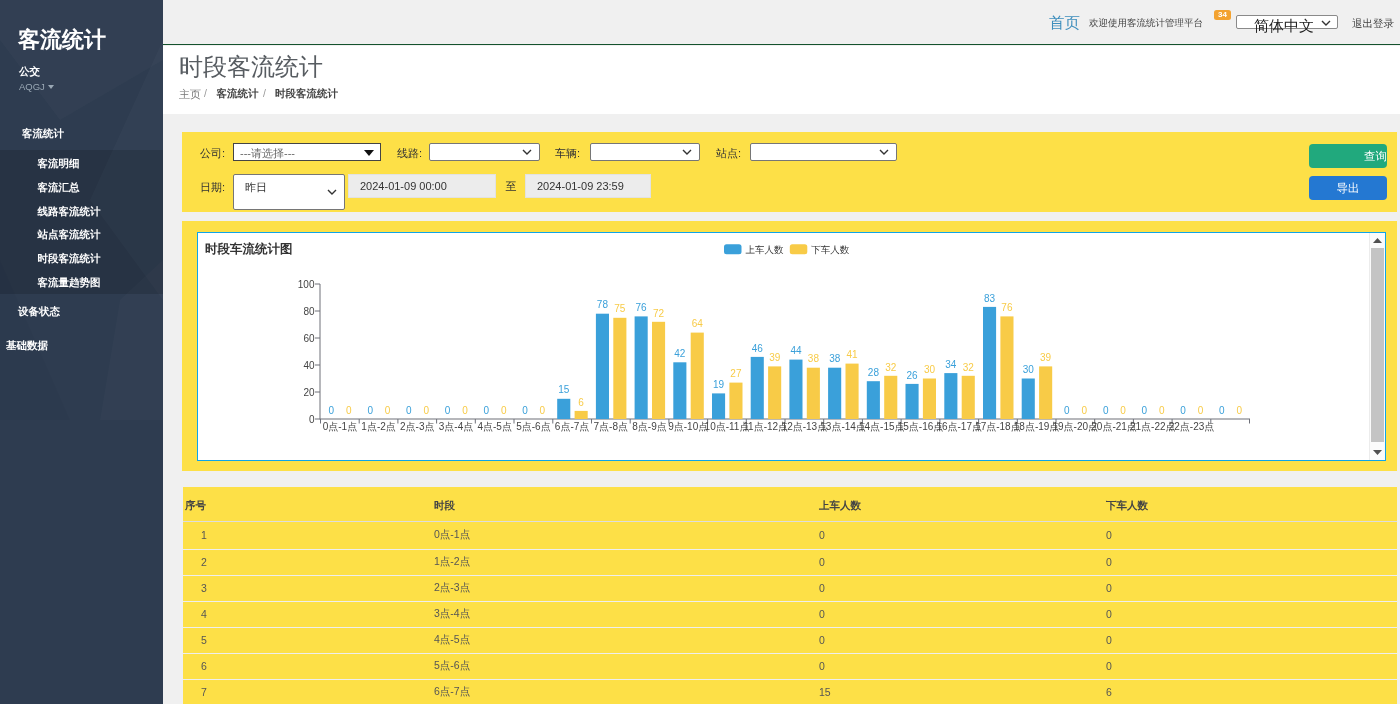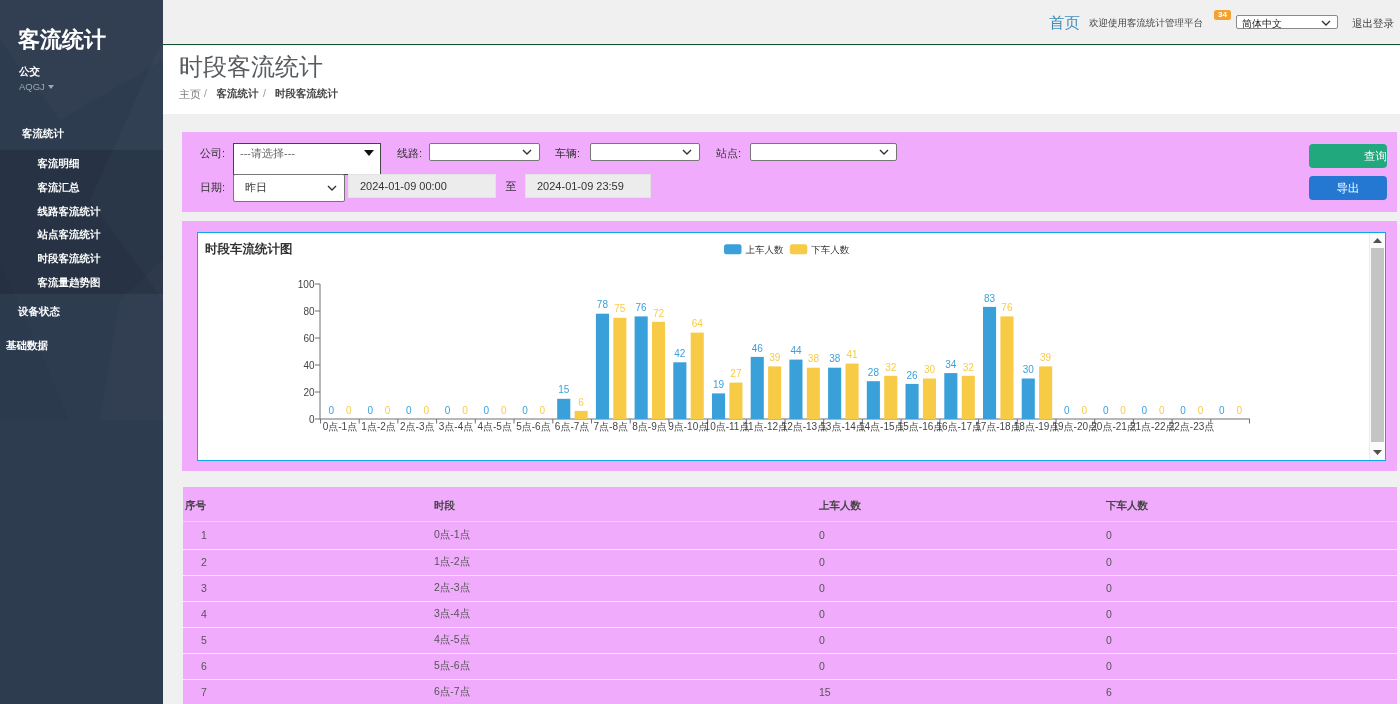--- a/index.html
+++ b/index.html
@@ -6,21 +6,21 @@
 .abs{position:absolute}
 
 #side{position:absolute;left:0;top:0;width:163px;height:704px;background:#2e3c50;overflow:hidden}
 #side .pat{position:absolute;left:0;top:0;width:163px;height:420px}
 .sitem{position:absolute;left:0;width:163px;color:#fff;font-size:10.5px;font-weight:600;line-height:1}
 #sub{position:absolute;left:0;top:150px;width:163px;height:144px;background:rgba(0,0,0,.14)}
 #sub div{position:absolute;left:37.5px;color:#fff;font-size:10.5px;font-weight:600}
 
 #topbar{position:absolute;left:163px;top:0;width:1378px;height:45px;background:#f0f0f0;border-bottom:1px solid #14532d}
 #hband{position:absolute;left:163px;top:46px;width:1237px;height:68px;background:#fff}
-.panel{position:absolute;background:#f0abfc}
+.panel{position:absolute;background:#fde047}
 label.f{position:absolute;font-size:11px;color:#333}
 .selbox{position:absolute;background:#fff;border:1px solid #767676;border-radius:2px}
 .gin{position:absolute;background:#ececec;border:1px solid #e2e2e2;font-size:11px;color:#333;line-height:22px;padding-left:11px}
 table{border-collapse:collapse;width:1214px;table-layout:fixed}
 th{font-size:10.5px;color:#444;text-align:left;font-weight:bold;border-bottom:1px solid #ddd;height:34px;vertical-align:bottom;padding-bottom:8px}
 td{font-size:10.5px;color:#555;border-bottom:1px solid #eee;height:26px;vertical-align:middle}
 td:first-child{padding-left:18px}
 tbody tr:first-child td{height:28px}
 </style></head><body>
 
@@ -45,40 +45,40 @@
  </div>
  <div class="sitem" style="top:306px;padding-left:18px">设备状态</div>
  <div class="sitem" style="top:340px;padding-left:6px">基础数据</div>
 </div>
 
 <div id="topbar">
  <div class="abs" style="left:886px;top:13px;font-size:15.5px;color:#3c8dbc;white-space:nowrap">首页</div>
  <div class="abs" style="left:926px;top:17px;font-size:9.5px;color:#444;white-space:nowrap">欢迎使用客流统计管理平台</div>
  <div class="abs" style="left:1051px;top:10px;background:#f3a230;color:#fff;font-size:8px;font-weight:bold;border-radius:2.5px;padding:1px 4px;line-height:8px">34</div>
  <div class="selbox" style="left:1073px;top:15px;width:102px;height:14px;border-color:#8a8a8a">
-   <span style="position:absolute;left:5px;top:1px;font-size:10px;color:#222">简体中文</span>
+   <span style="position:absolute;left:17px;top:1px;font-size:15px;color:#222">简体中文</span>
    <svg width="10" height="6" viewBox="0 0 10 6" style="position:absolute;right:6px;top:4px">
         <path d="M1 1 L5 5 L9 1" fill="none" stroke="#333" stroke-width="1.4"></path>
       </svg>
  </div>
  <div class="abs" style="left:1189px;top:17px;font-size:10.5px;color:#444;white-space:nowrap">退出登录</div>
 </div>
 
 <div id="hband">
  <div class="abs" style="left:16px;top:5px;font-size:24px;color:#575c61">时段客流统计</div>
  <div class="abs" style="left:16px;top:41px;font-size:11px;color:#777">主页</div>
  <div class="abs" style="left:41px;top:41px;font-size:10.5px;color:#999">/</div>
  <div class="abs" style="left:53.5px;top:41px;font-size:10.5px;color:#444;font-weight:bold">客流统计</div>
  <div class="abs" style="left:100px;top:41px;font-size:10.5px;color:#999">/</div>
  <div class="abs" style="left:112px;top:41px;font-size:10.5px;color:#444;font-weight:bold">时段客流统计</div>
 </div>
 
 <div class="panel" style="left:182px;top:132px;width:1215px;height:80px">
  <label class="f" style="left:18px;top:14px">公司:</label>
- <div class="selbox" style="left:51px;top:11px;width:148px;height:32px;border-color:#444;border-radius:0">
+ <div class="selbox" style="left:51px;top:11px;width:148px;height:18px;border-color:#444;border-radius:0">
    <span style="position:absolute;left:6px;top:2px;font-size:11px;color:#666">---请选择---</span>
    <span style="position:absolute;right:6px;top:6px;width:0;height:0;border-left:5px solid transparent;border-right:5px solid transparent;border-top:6px solid #111"></span>
  </div>
  <label class="f" style="left:215px;top:14px">线路:</label>
  <div class="selbox" style="left:247px;top:11px;width:111px;height:18px">
       <svg width="10" height="6" viewBox="0 0 10 6" style="position:absolute;right:7px;top:50%;margin-top:-3px">
         <path d="M1 1 L5 5 L9 1" fill="none" stroke="#333" stroke-width="1.4"></path>
       </svg>
     </div>
  <label class="f" style="left:373px;top:14px">车辆:</label>
@@ -87,21 +87,21 @@
         <path d="M1 1 L5 5 L9 1" fill="none" stroke="#333" stroke-width="1.4"></path>
       </svg>
     </div>
  <label class="f" style="left:534px;top:14px">站点:</label>
  <div class="selbox" style="left:568px;top:11px;width:147px;height:18px">
       <svg width="10" height="6" viewBox="0 0 10 6" style="position:absolute;right:7px;top:50%;margin-top:-3px">
         <path d="M1 1 L5 5 L9 1" fill="none" stroke="#333" stroke-width="1.4"></path>
       </svg>
     </div>
  <label class="f" style="left:18px;top:48px">日期:</label>
- <div class="selbox" style="left:51px;top:42px;width:112px;height:28px">
+ <div class="selbox" style="left:51px;top:42px;width:112px;height:36px">
    <span style="position:absolute;left:11px;top:5px;font-size:11px;color:#333">昨日</span>
    <svg width="10" height="6" viewBox="0 0 10 6" style="position:absolute;right:7px;top:50%;margin-top:-3px">
         <path d="M1 1 L5 5 L9 1" fill="none" stroke="#333" stroke-width="1.4"></path>
       </svg>
  </div>
  <div class="gin" style="left:166px;top:42px;width:148px;height:24px">2024-01-09 00:00</div>
  <div class="abs" style="left:315px;top:42px;width:28px;height:24px;font-size:11px;color:#333;text-align:center;line-height:24px">至</div>
  <div class="gin" style="left:343px;top:42px;width:126px;height:24px">2024-01-09 23:59</div>
  <div class="abs" style="left:1127px;top:12px;width:78px;height:24px;background:#21a97d;border-radius:4px;color:#fff;font-size:11.5px;text-align:right;line-height:24px">查询</div>
  <div class="abs" style="left:1127px;top:44px;width:78px;height:24px;background:#2478d2;border-radius:4px;color:#fff;font-size:11.5px;text-align:center;line-height:24px">导出</div>

